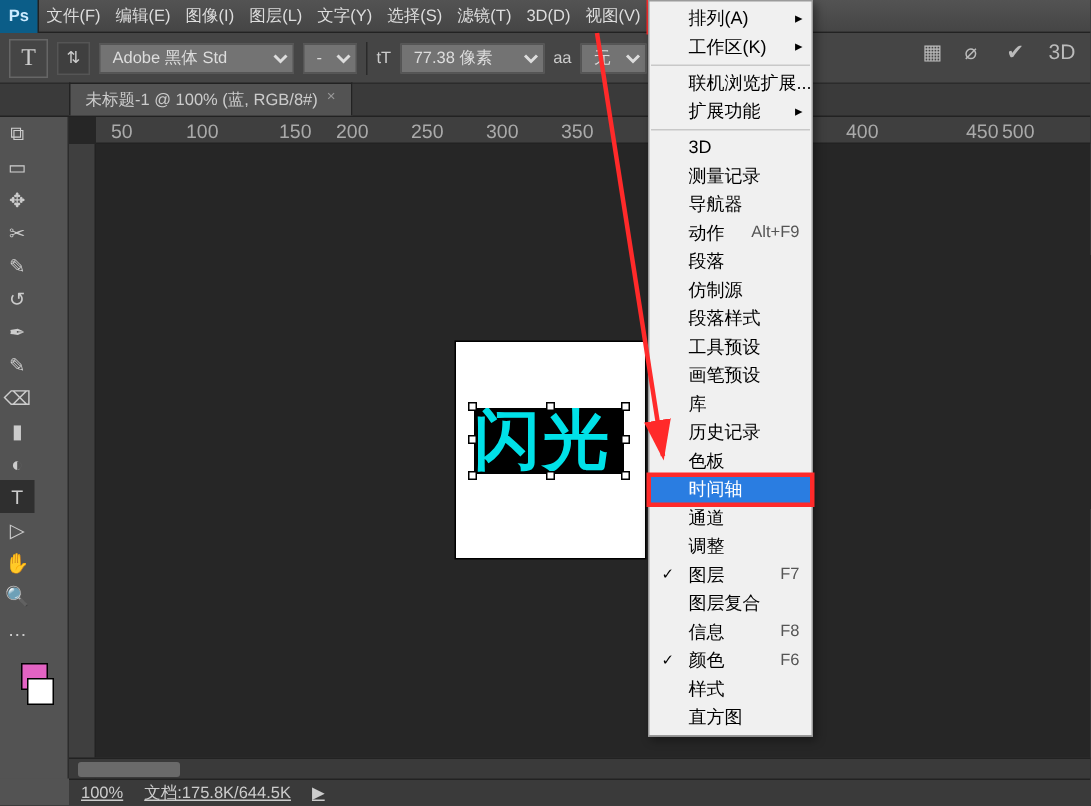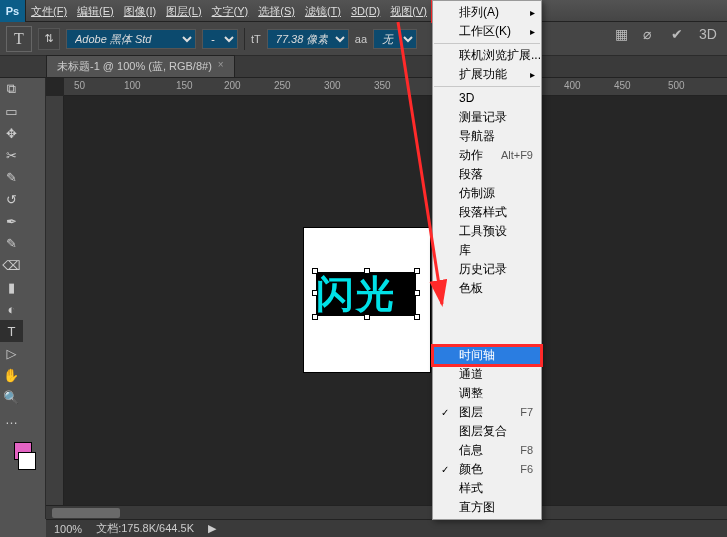--- a/index.html
+++ b/index.html
@@ -1,27 +1,27 @@
 <!DOCTYPE html>
 <html><head>
 <meta charset="utf-8">
 <style>
 * { margin: 0; padding: 0; box-sizing: border-box; font-family: "Microsoft YaHei", sans-serif; user-select: none; }
 body { width: 727px; height: 537px; background: #535353; overflow: hidden; position: relative; }
 
 
 .menubar { height: 22px; background: linear-gradient(#535353,#454545); display: flex; align-items: center; font-size: 11px; color: #ddd; border-bottom: 1px solid #222; position: relative; z-index: 5; }
 .ps-logo { width: 26px; height: 22px; background:#0b5d88; display:flex;align-items:center;justify-content:center;font-weight:bold;font-size:11px;color:#cceaff;border-right:1px solid #222;}
-.menu-item { padding: 0 5px; height:22px; line-height:22px; cursor:default;text-decoration:underline;}
+.menu-item { padding: 0 5px; height:22px; line-height:22px; cursor:default;}
 .menu-item.active { background:#5a5a5a; outline:2px solid #ff2a2a; outline-offset:-1px; }
 
 
 .optbar { height: 34px; background:#454545; border-bottom:1px solid #2b2b2b; display:flex; align-items:center; gap:6px; padding:0 6px; font-size:11px; color:#ccc;}
 .optbar .tool-chip{width:26px;height:26px;border:1px solid #666;display:flex;align-items:center;justify-content:center;font-family:serif;font-size:16px;}
-.optbar select, .optbar input { background:#0c4a6e; color:#ddd; border:1px solid #555; font-size:11px; height:20px; padding:0 4px;font-style:italic;}
+.optbar select, .optbar input { background:#737373; color:#ddd; border:1px solid #555; font-size:11px; height:20px; padding:0 4px;}
 .optbar .vsep{width:1px;height:22px;background:#2a2a2a;}
 .optbar .iconbtn{width:22px;height:22px;border:1px solid #555;display:flex;align-items:center;justify-content:center;background:#3f3f3f;font-size:11px;}
 .right-icons{position:absolute; right:6px; top:26px; display:flex; gap:6px;}
 .right-icons .iconbtn{background:transparent;border:none;color:#bbb;font-size:14px;width:22px;}
 
 
 .doctab-bar{height:22px;background:#3a3a3a;border-bottom:1px solid #222;display:flex;align-items:flex-end;padding-left:46px;font-size:11px;color:#ccc;}
 .doctab{background:#535353;padding:3px 10px;border:1px solid #222;border-bottom:none;display:flex;align-items:flex-start;gap:6px;}
 .doctab .x{font-size:10px;color:#999;}
 
@@ -30,42 +30,42 @@
 .toolbar{width:46px;background:#535353;border-right:1px solid #2b2b2b;display:flex;flex-wrap:wrap;align-content:flex-start;}
 .tool{width:23px;height:22px;display:flex;align-items:center;justify-content:center;color:#ccc;font-size:13px;}
 .tool.sel{background:#2f2f2f;}
 .swatches{margin-top:12px;width:46px;display:flex;flex-direction:column;align-items:center;}
 .fg{width:18px;height:18px;background:#e363c3;border:1px solid #000;}
 .bg{width:18px;height:18px;background:#fff;border:1px solid #000;margin-top:-8px;margin-left:8px;}
 
 .canvas-zone{flex:1;background:#262626;position:relative;}
 .ruler-h{position:absolute;top:0;left:18px;right:0;height:18px;background:#3f3f3f;border-bottom:1px solid #222;overflow:hidden;}
 .ruler-v{position:absolute;top:18px;left:0;width:18px;bottom:0;background:#3f3f3f;border-right:1px solid #222;}
-.ruler-h span{position:absolute;top:2px;font-size:10px;color:#aaa;}
+.ruler-h span{position:absolute;top:2px;font-size:13px;color:#aaa;}
 .canvas{position:absolute;left:258px;top:150px;width:126px;height:144px;background:#fff;box-shadow:0 0 0 1px #000;}
 .textbox{position:absolute;left:12px;top:44px;width:100px;height:44px;}
 .textbox .bg-sel{position:absolute;inset:0;background:#000;}
-.textbox .txt{position:absolute;inset:0;font-size:38px;font-weight:bold;color:#00e1e8;line-height:44px;letter-spacing:2px;overflow:hidden;white-space:nowrap;}
+.textbox .txt{position:absolute;inset:0;font-size:44px;font-weight:bold;color:#00e1e8;line-height:44px;letter-spacing:2px;overflow:hidden;white-space:nowrap;}
 .handle{position:absolute;width:6px;height:6px;background:#fff;border:1px solid #000;}
 
 
 .dropdown{position:absolute;left:432px;top:0;width:110px;background:#f0f0f0;border:1px solid #9a9a9a;box-shadow:2px 2px 6px rgba(0,0,0,.4);font-size:12px;z-index:20;padding:2px 0;}
 .dd-item{height:19px;line-height:19px;padding:0 8px 0 26px;color:#000;position:relative;white-space:nowrap;}
 .dd-item.sub::after{content:"▸";position:absolute;right:6px;font-size:10px;}
 .dd-item .sc{position:absolute;right:8px;color:#555;font-size:11px;}
 .dd-item .chk{position:absolute;left:8px;font-size:10px;}
 .dd-sep{height:1px;background:#c8c8c8;margin:2px 1px;}
-.dd-item.hl{background:#2a7de1;color:#fff;margin-top:48px;}
+.dd-item.hl{background:#2a7de1;color:#fff;}
 .dd-item.boxed{outline:3px solid #ff2a2a;outline-offset:-1px;}
 
 
 .arrow{position:absolute;z-index:30;pointer-events:none;}
 
 
-.status{position:absolute;left:46px;right:0;bottom:0;height:18px;background:#3a3a3a;border-top:1px solid #222;font-size:11px;color:#ccc;display:flex;align-items:center;gap:14px;padding:0 8px;} 
+.status{position:absolute;left:46px;right:0;bottom:0;height:18px;background:#3a3a3a;border-top:1px solid #222;font-size:11px;color:#ccc;display:flex;align-items:center;gap:14px;padding:0 8px;text-decoration:underline;} 
 .scroll-h{position:absolute;left:46px;right:0;bottom:18px;height:14px;background:#3a3a3a;border-top:1px solid #222;}
 .scroll-h .thumb{position:absolute;left:6px;top:2px;width:68px;height:10px;background:#6a6a6a;border-radius:2px;}
 </style>
 </head>
 <body>
 
 <div class="menubar">
   <div class="ps-logo">Ps</div>
   <div class="menu-item">文件(F)</div>
   <div class="menu-item">编辑(E)</div>
@@ -80,21 +80,21 @@
   <div class="menu-item">帮助</div>
 </div>
 
 <div class="optbar">
   <div class="tool-chip">T</div>
   <div class="iconbtn">⇅</div>
   <select style="width:130px"><option>Adobe 黑体 Std</option></select>
   <select style="width:36px"><option>-</option></select>
   <div class="vsep"></div>
   <span>tT</span>
-  <select style="width:82px"><option>77.38 像素</option></select>
+  <select style="width:96px"><option>77.38 像素</option></select>
   <span>aa</span>
   <select style="width:44px"><option>无</option></select>
 </div>
 
 <div class="right-icons">
   <div class="iconbtn">▦</div>
   <div class="iconbtn">⌀</div>
   <div class="iconbtn">✔</div>
   <div class="iconbtn">3D</div>
 </div>
@@ -127,27 +127,27 @@
     <div class="swatches">
       <div class="fg" title="#e363c3"></div>
       <div class="bg" title="#ffffff"></div>
     </div>
   </div>
 
   <div class="canvas-zone">
     <div class="ruler-h">
       <span style="left:10px">50</span>
       <span style="left:60px">100</span>
-      <span style="left:112px">150</span>
+      <span style="left:122px">150</span>
       <span style="left:160px">200</span>
       <span style="left:210px">250</span>
       <span style="left:260px">300</span>
       <span style="left:310px">350</span>
       <span style="left:500px">400</span>
-      <span style="left:550px">450</span>
+      <span style="left:580px">450</span>
       <span style="left:604px">500</span>
     </div>
     <div class="ruler-v"></div>
 
     <div class="canvas">
       <div class="textbox">
         <div class="bg-sel"></div>
         <div class="txt">闪光</div>
         <div class="handle" style="left:-4px;top:-4px"></div>
         <div class="handle" style="right:-4px;top:-4px"></div>
@@ -170,20 +170,21 @@
     <div class="dd-item sub">扩展功能</div>
     <div class="dd-sep"></div>
     <div class="dd-item">3D</div>
     <div class="dd-item">测量记录</div>
     <div class="dd-item">导航器</div>
     <div class="dd-item">动作<span class="sc">Alt+F9</span></div>
     <div class="dd-item">段落</div>
     <div class="dd-item">仿制源</div>
     <div class="dd-item">段落样式</div>
     <div class="dd-item">工具预设</div>
+    <div class="dd-item">画笔预设</div>
     <div class="dd-item">库</div>
     <div class="dd-item">历史记录</div>
     <div class="dd-item">色板</div>
     <div class="dd-item hl boxed">时间轴</div>
     <div class="dd-item">通道</div>
     <div class="dd-item">调整</div>
     <div class="dd-item">图层<span class="sc">F7</span><span class="chk">✓</span></div>
     <div class="dd-item">图层复合</div>
     <div class="dd-item">信息<span class="sc">F8</span></div>
     <div class="dd-item">颜色<span class="sc">F6</span><span class="chk">✓</span></div>

